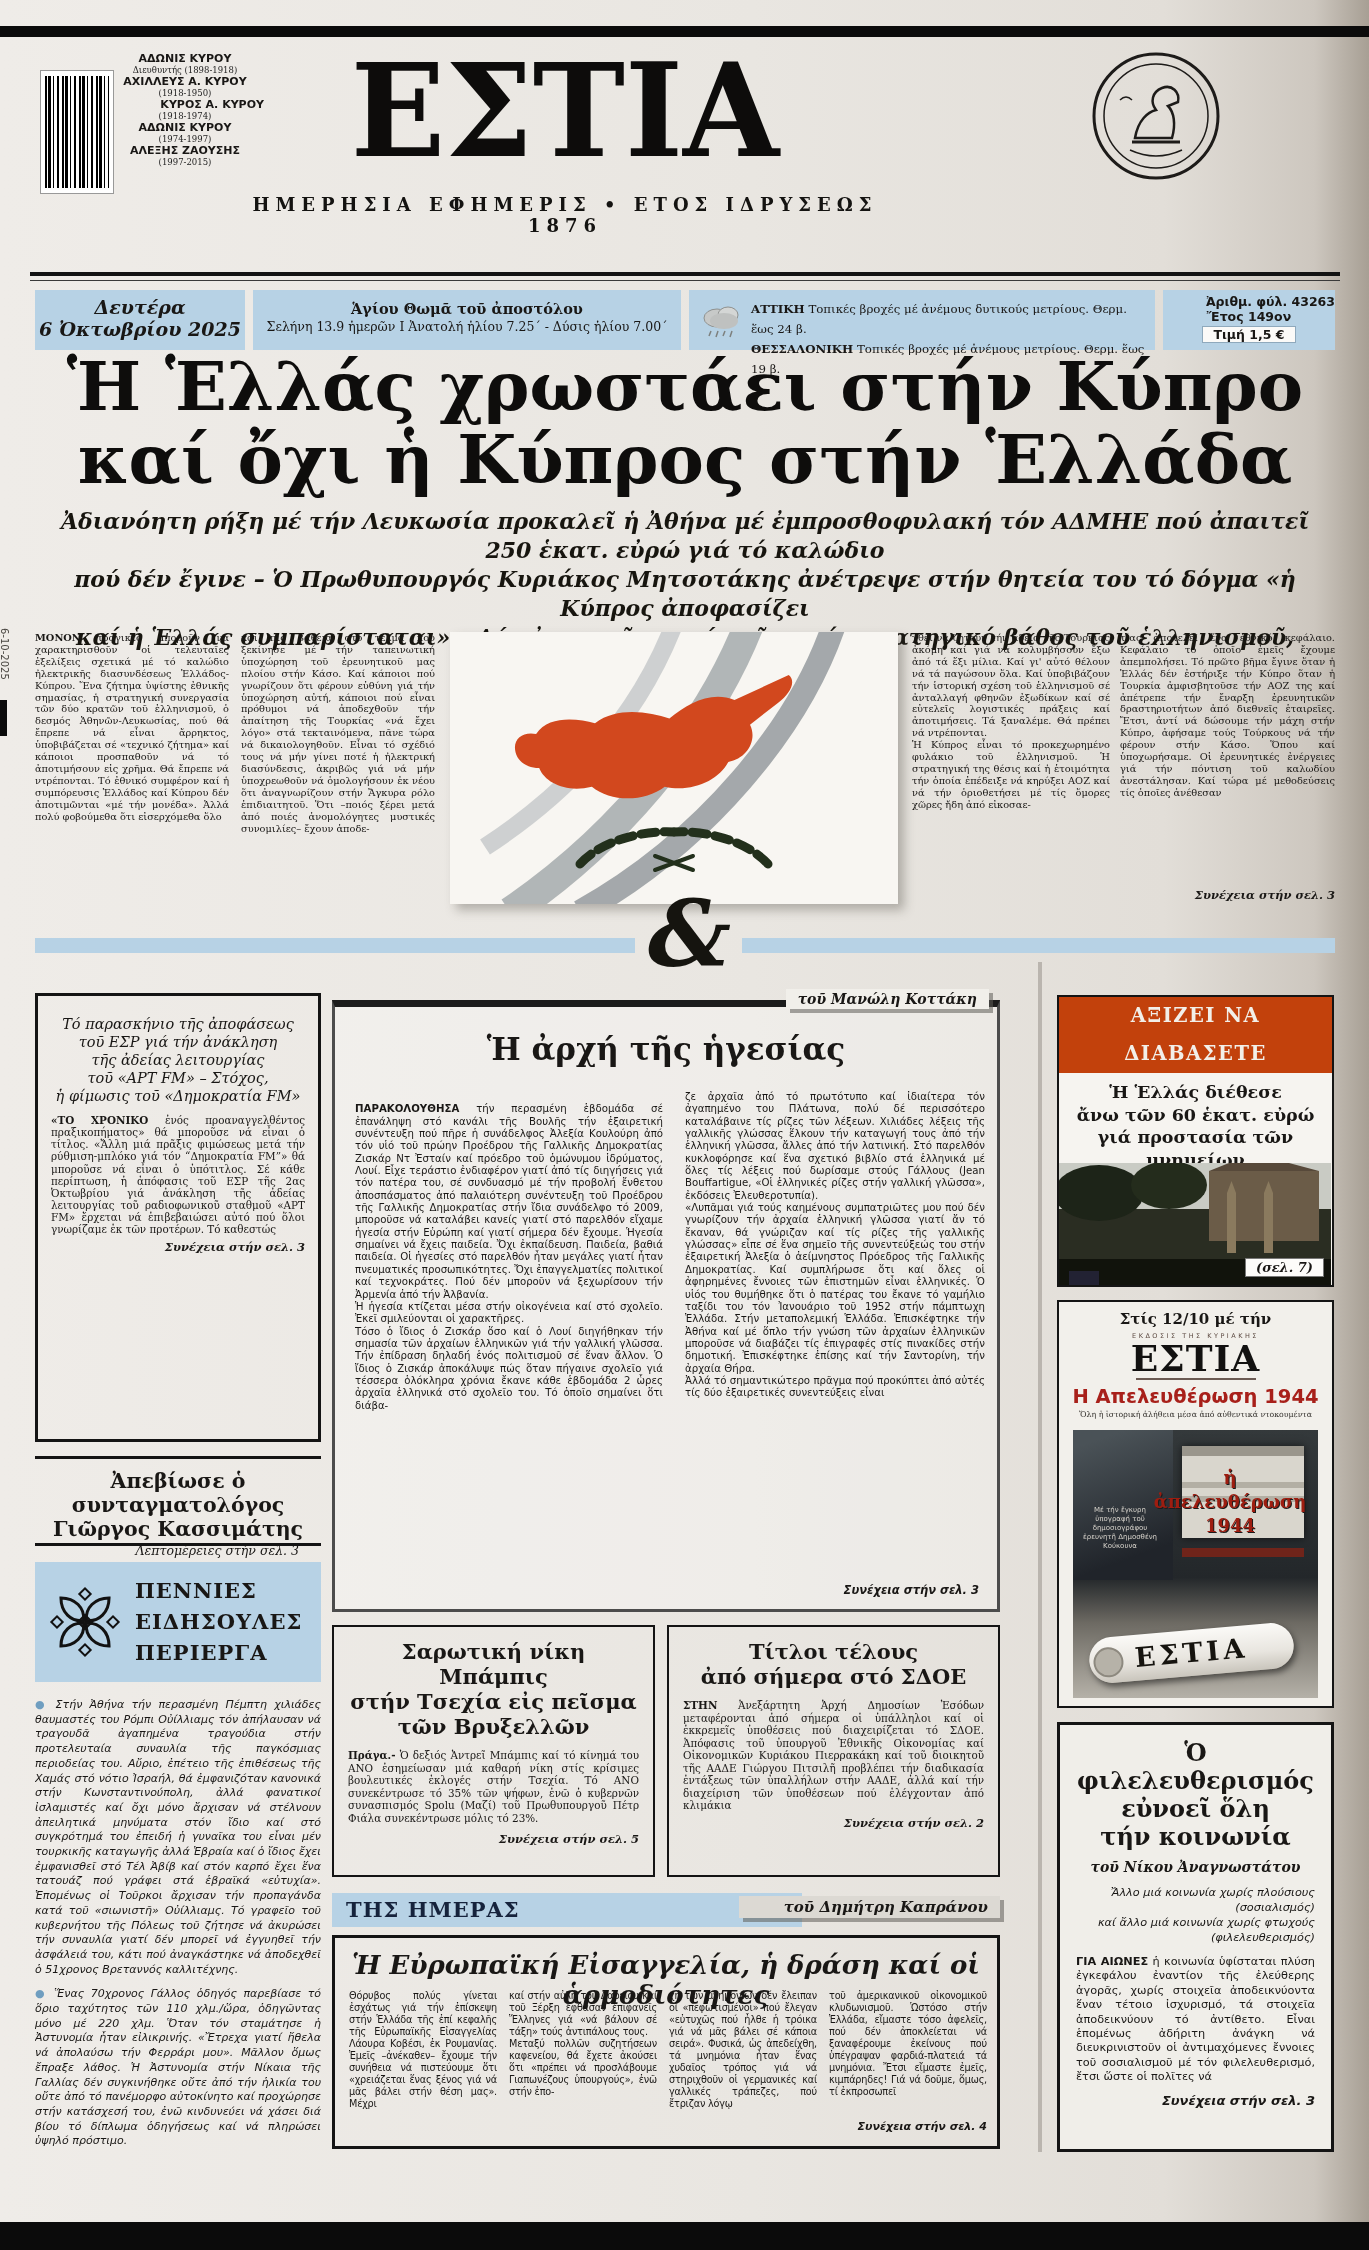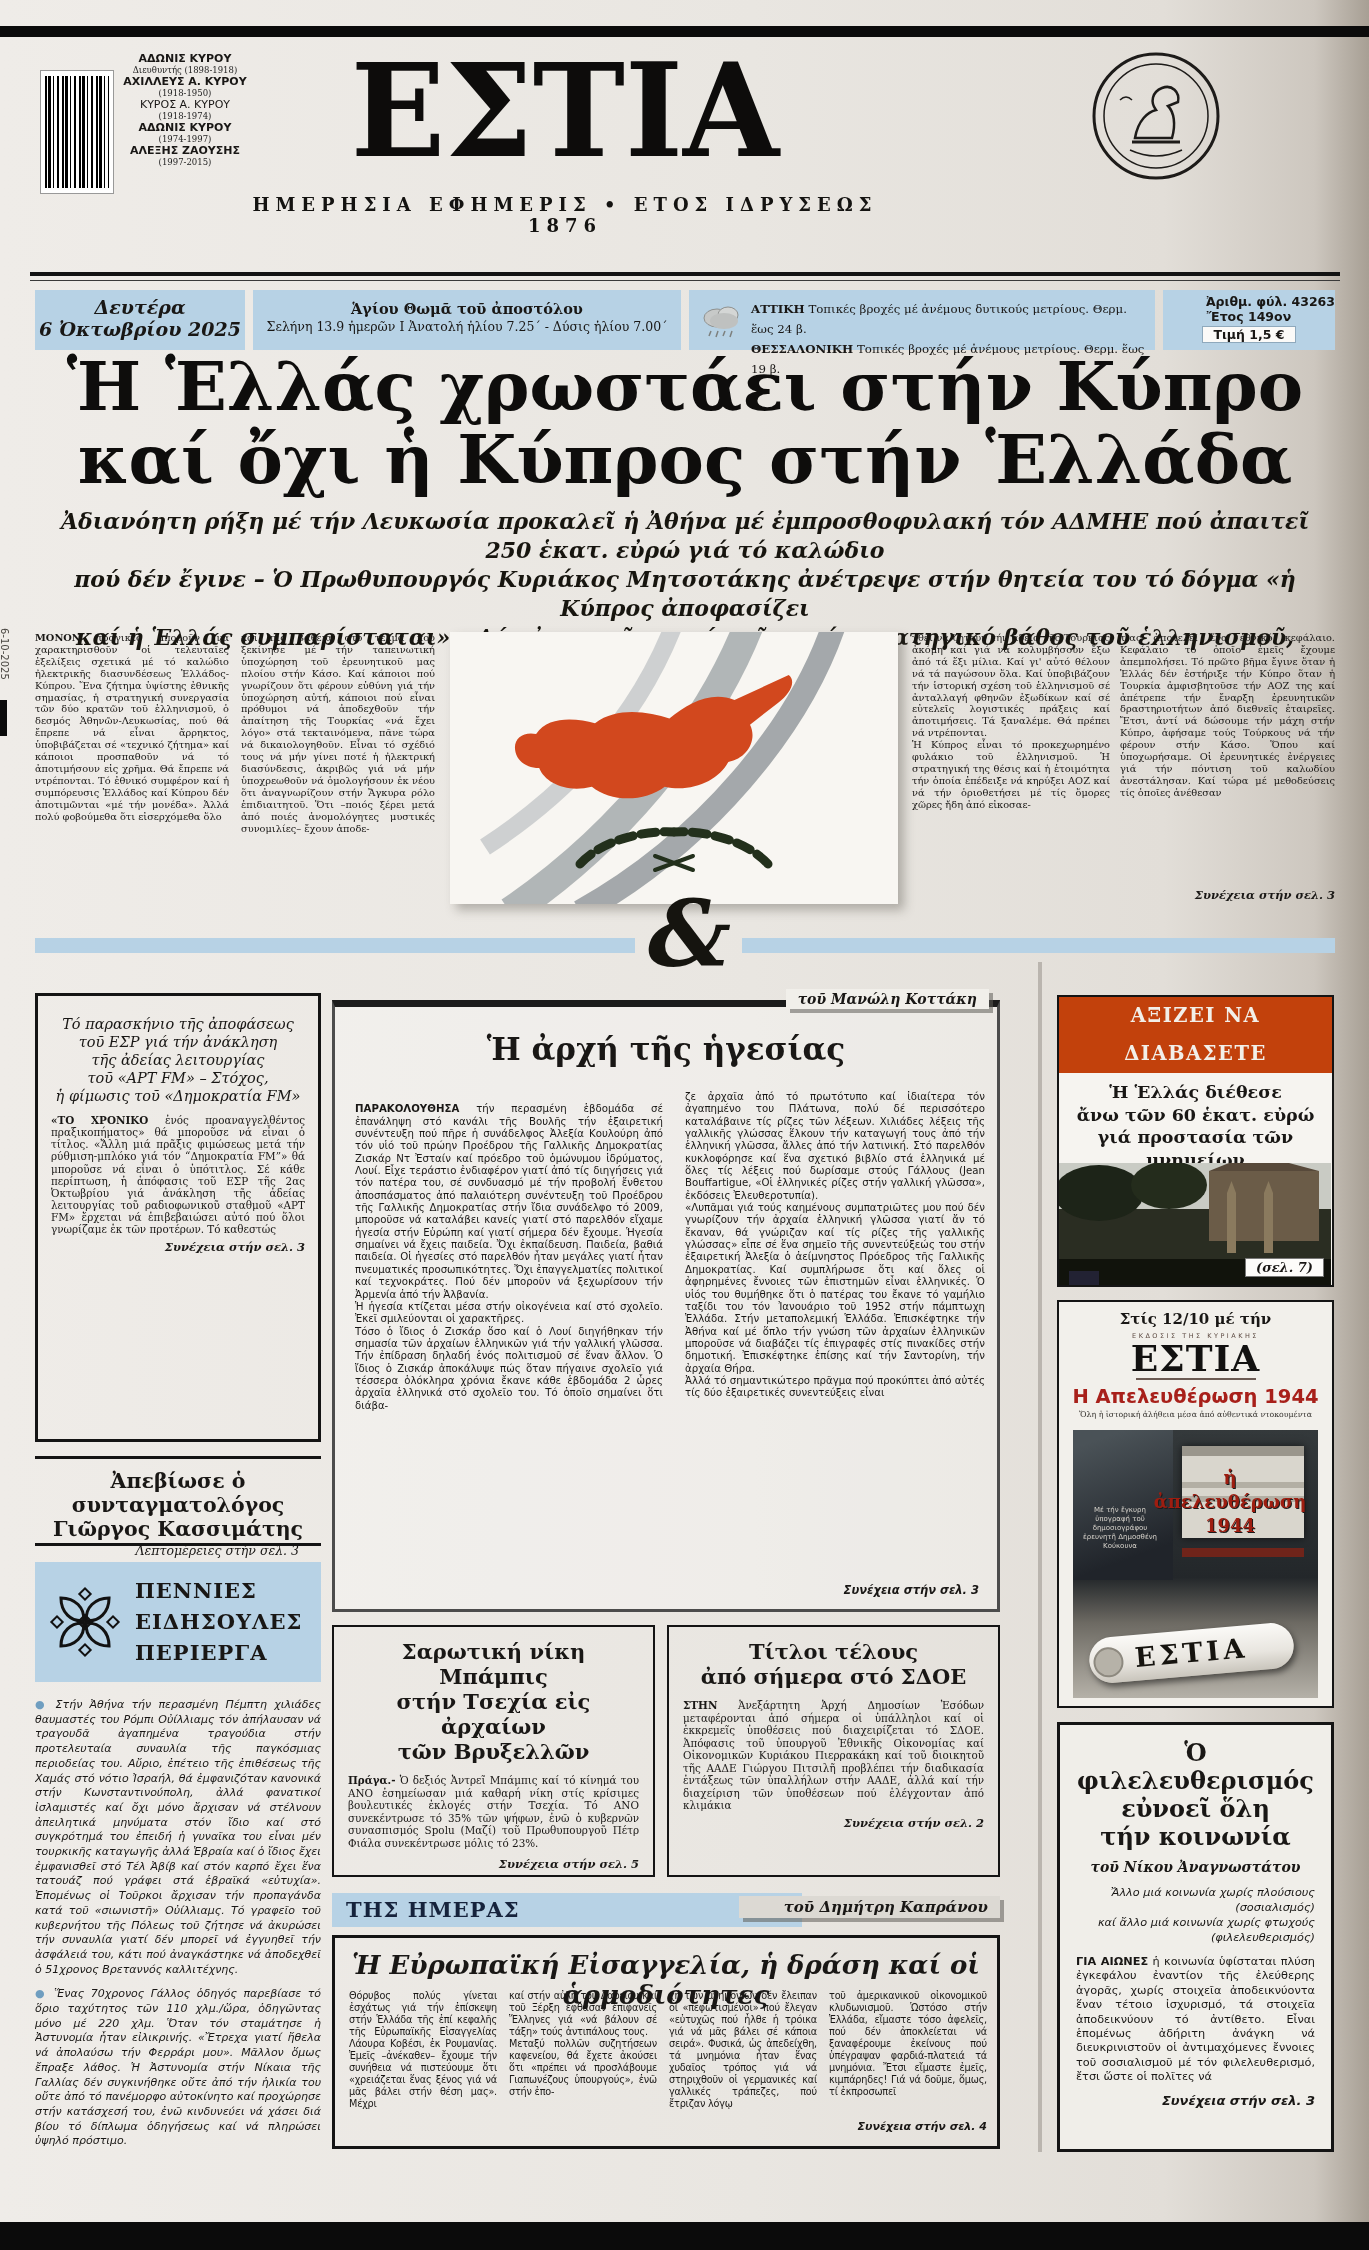--- a/index.html
+++ b/index.html
@@ -39,21 +39,21 @@
   <div class="abs ctr" style="left:106px;top:52px;width:158px;">
     <div>
       <div class="sans" style="font-weight:bold;font-size:11px;">ΑΔΩΝΙΣ ΚΥΡΟΥ</div>
       <div style="font-size:8.5px;color:#222;">Διευθυντής (1898-1918)</div>
     </div>
     <div>
       <div class="sans" style="font-weight:bold;font-size:11px;">ΑΧΙΛΛΕΥΣ Α. ΚΥΡΟΥ</div>
       <div style="font-size:8.5px;color:#222;">(1918-1950)</div>
     </div>
     <div>
-      <div class="sans" style="font-weight:normal;font-size:11px;">ΚΥΡΟΣ Α. ΚΥΡΟΥ</div>
+      <div class="sans" style="font-weight:bold;font-size:11px;text-align:right;">ΚΥΡΟΣ Α. ΚΥΡΟΥ</div>
       <div style="font-size:8.5px;color:#222;">(1918-1974)</div>
     </div>
     <div>
       <div class="sans" style="font-weight:bold;font-size:11px;">ΑΔΩΝΙΣ ΚΥΡΟΥ</div>
       <div style="font-size:8.5px;color:#222;">(1974-1997)</div>
     </div>
     <div>
       <div class="sans" style="font-weight:bold;font-size:11px;">ΑΛΕΞΗΣ ΖΑΟΥΣΗΣ</div>
       <div style="font-size:8.5px;color:#222;">(1997-2015)</div>
     </div>
@@ -210,21 +210,21 @@
 Τόσο ὁ ἴδιος ὁ Ζισκάρ ὅσο καί ὁ Λουί διηγήθηκαν τήν σημασία τῶν ἀρχαίων ἑλληνικῶν γιά τήν γαλλική γλῶσσα. Τήν ἐπίδραση δηλαδή ἑνός πολιτισμοῦ σέ ἕναν ἄλλον. Ὁ ἴδιος ὁ Ζισκάρ ἀποκάλυψε πώς ὅταν πήγαινε σχολεῖο γιά τέσσερα ὁλόκληρα χρόνια ἔκανε κάθε ἑβδομάδα 2 ὧρες ἀρχαῖα ἑλληνικά στό σχολεῖο του. Τό ὁποῖο σημαίνει ὅτι διάβα-</span>
     </div>
     <div class="abs sans jus pre" style="left:350px;top:84px;width:300px;height:482px;overflow:hidden;font-size:10.2px;line-height:12.35px;">ζε ἀρχαῖα ἀπό τό πρωτότυπο καί ἰδιαίτερα τόν ἀγαπημένο του Πλάτωνα, πολύ δέ περισσότερο καταλάβαινε τίς ρίζες τῶν λέξεων. Χιλιάδες λέξεις τῆς γαλλικῆς γλώσσας ἕλκουν τήν καταγωγή τους ἀπό τήν ἑλληνική γλῶσσα, ἄλλες ἀπό τήν λατινική. Στό παρελθόν κυκλοφόρησε καί ἕνα σχετικό βιβλίο στά ἑλληνικά μέ ὅλες τίς λέξεις πού δωρίσαμε στούς Γάλλους (Jean Bouffartigue, «Οἱ ἑλληνικές ρίζες στήν γαλλική γλῶσσα», ἐκδόσεις Ἐλευθεροτυπία).
 «Λυπᾶμαι γιά τούς καημένους συμπατριῶτες μου πού δέν γνωρίζουν τήν ἀρχαία ἑλληνική γλῶσσα γιατί ἄν τό ἔκαναν, θά γνώριζαν καί τίς ρίζες τῆς γαλλικῆς γλώσσας» εἶπε σέ ἕνα σημεῖο τῆς συνεντεύξεώς του στήν ἐξαιρετική Ἀλεξία ὁ ἀείμνηστος Πρόεδρος τῆς Γαλλικῆς Δημοκρατίας. Καί συμπλήρωσε ὅτι καί ὅλες οἱ ἀφηρημένες ἔννοιες τῶν ἐπιστημῶν εἶναι ἑλληνικές. Ὁ υἱός του θυμήθηκε ὅτι ὁ πατέρας του ἔκανε τό γαμήλιο ταξίδι του τόν Ἰανουάριο τοῦ 1952 στήν πάμπτωχη Ἑλλάδα. Στήν μεταπολεμική Ἑλλάδα. Ἐπισκέφτηκε τήν Ἀθήνα καί μέ ὅπλο τήν γνώση τῶν ἀρχαίων ἑλληνικῶν μποροῦσε νά διαβάζει τίς ἐπιγραφές στίς πινακίδες στήν δημοτική. Ἐπισκέφτηκε ἐπίσης καί τήν Σαντορίνη, τήν ἀρχαία Θήρα.
 Ἀλλά τό σημαντικώτερο πρᾶγμα πού προκύπτει ἀπό αὐτές τίς δύο ἐξαιρετικές συνεντεύξεις εἶναι</div>
     <div class="abs cont sans" style="right:18px;bottom:12px;font-size:11.5px;">Συνέχεια στήν σελ. 3</div>
   </div>
 
   <div class="abs boxed" style="left:332px;top:1625px;width:323px;height:252px;padding:12px 14px;box-sizing:border-box;">
     <div class="ctr pre" style="font-size:21px;line-height:25px;font-weight:bold;">Σαρωτική νίκη Μπάμπις
-στήν Τσεχία εἰς ἀρχαίων
+στήν Τσεχία εἰς πεῖσμα
 τῶν Βρυξελλῶν</div>
     <div class="jus" style="font-size:10.4px;line-height:12.5px;margin-top:10px;">
       <b>Πράγα.-</b> <span>Ὁ δεξιός Ἀντρεῖ Μπάμπις καί τό κίνημά του ΑΝΟ ἐσημείωσαν μιά καθαρή νίκη στίς κρίσιμες βουλευτικές ἐκλογές στήν Τσεχία. Τό ΑΝΟ συνεκέντρωσε τό 35% τῶν ψήφων, ἐνῶ ὁ κυβερνῶν συνασπισμός Spolu (Μαζί) τοῦ Πρωθυπουργοῦ Πέτρ Φιάλα συνεκέντρωσε μόλις τό 23%.</span>
     </div>
     <div class="cont" style="margin-top:8px;">Συνέχεια στήν σελ. 5</div>
   </div>
 
   <div class="abs boxed" style="left:667px;top:1625px;width:333px;height:252px;padding:12px 14px;box-sizing:border-box;">
     <div class="ctr pre" style="font-size:21px;line-height:25px;font-weight:bold;">Τίτλοι τέλους
 ἀπό σήμερα στό ΣΔΟΕ</div>

